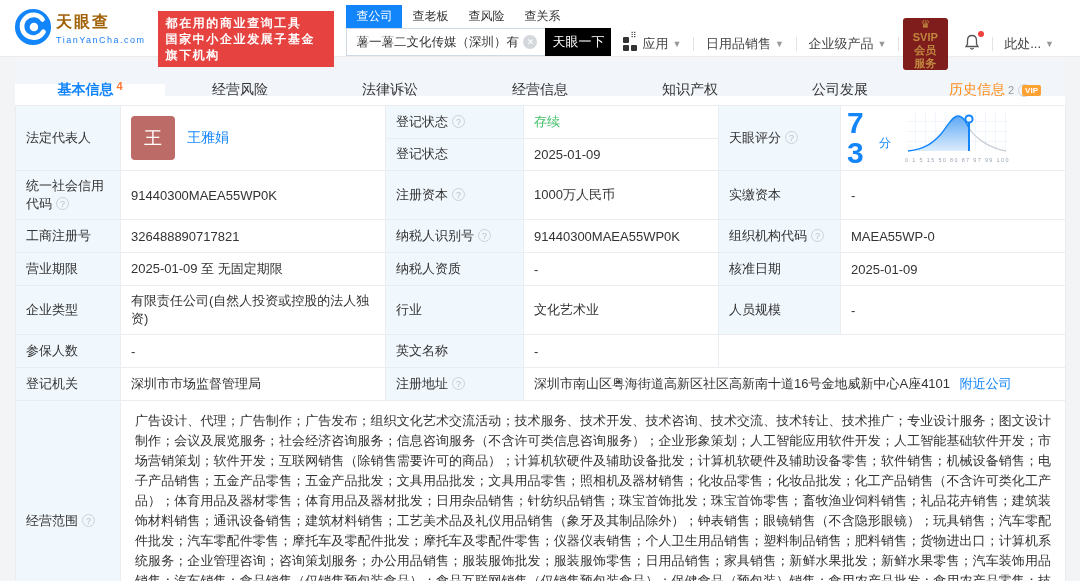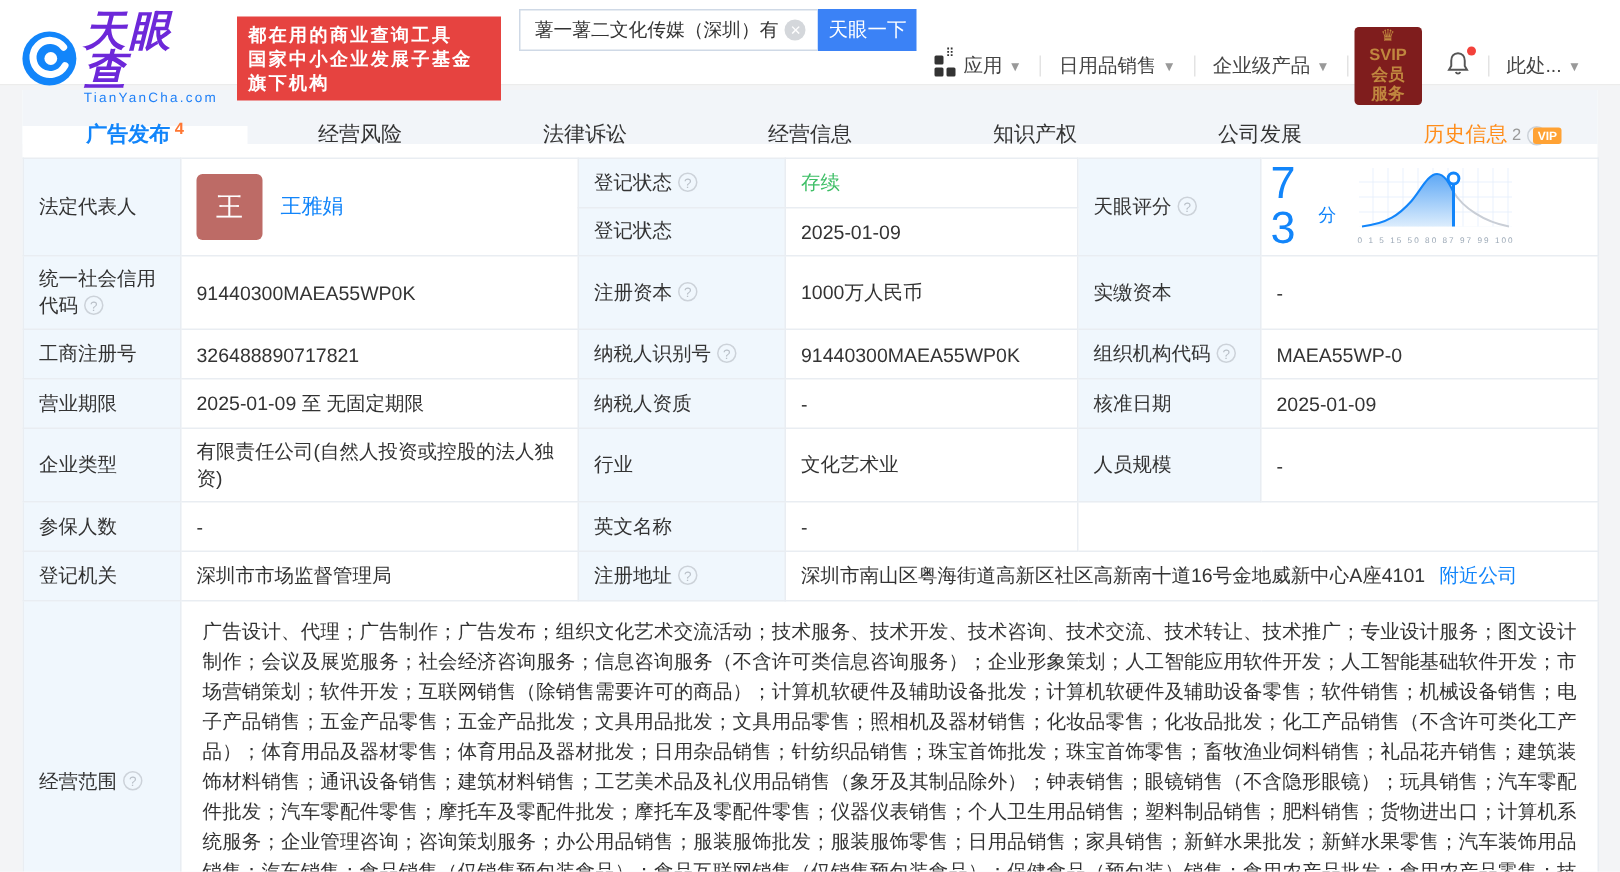--- a/index.html
+++ b/index.html
@@ -5,36 +5,36 @@
   * { margin:0; padding:0; box-sizing:border-box; }
   html,body { width:1080px; height:581px; overflow:hidden; background:#f3f4f6;
               font-family:"Liberation Sans","DejaVu Sans",sans-serif; color:#333; }
 
   
   .header { width:1080px; height:57px; background:#fff; border-bottom:1px solid #ececec;
             display:flex; align-items:flex-start; padding:6px 14px 0 14px; }
   .logo { display:flex; align-items:center; margin-top:2px; }
   .logo-swirl { width:38px; height:38px; }
   .logo-txt { margin-left:4px; }
-  .logo-brand { font-size:28px; font-weight:bold; color:#6d28d9; letter-spacing:2px; line-height:26px;font-style:italic;}
+  .logo-brand { font-size:16px; font-weight:bold; color:#a16207; letter-spacing:2px; line-height:26px;}
   .logo-domain { font-size:9px; color:#2080f7; letter-spacing:1.5px; }
   .slogan { background:#e64340; color:#fff; font-size:12px; font-weight:bold;
             padding:4px 8px; margin:5px 0 0 12px; line-height:16px; letter-spacing:1.6px; }
   .search-wrap { margin-left:12px; width:336px; }
   .search-tabs { display:flex; align-items:flex-end; font-size:12px; height:22px; }
   .search-tab { padding:3px 10px; color:#333; cursor:pointer; }
   .search-tab.active { background:#1285fa; color:#fff; }
   .search-box { display:flex; height:28px; }
   .search-input-wrap { position:relative; flex:1; }
   .search-input { width:100%; height:28px; border:1px solid #cfd9e6; border-right:none;
                   padding:0 26px 0 9px; font-size:12.5px; color:#333; outline:none;
                   font-family:"Liberation Sans","DejaVu Sans",sans-serif;}
   .clear-icon { position:absolute; right:8px; top:7px; width:14px; height:14px; border-radius:50%;
                 background:#d4d7db; color:#fff; font-size:9px; line-height:14px; text-align:center; cursor:pointer;}
-  .search-btn { width:66px; background:#3b82f6; color:#fff; border:none; font-size:13px; cursor:pointer;
+  .search-btn { width:66px; background:#000000; color:#fff; border:none; font-size:13px; cursor:pointer;
                 font-family:"Liberation Sans","DejaVu Sans",sans-serif;}
   .top-nav { margin-left:auto; display:flex; align-items:center; margin-top:12px; font-size:13px; color:#444; }
   .nav-item { display:flex; align-items:center; padding:0 12px; cursor:pointer; white-space:nowrap; }
   .nav-sep { width:1px; height:14px; background:#e3e3e3; }
   .caret { font-size:9px; color:#999; margin-left:4px; }
   .grid-icon { display:inline-grid; grid-template-columns:6px 6px; grid-gap:2px; margin-right:5px; }
   .grid-icon i { width:6px; height:6px; background:#333; border-radius:1px; }
   .grid-icon i.dots { background:none; position:relative; }
   .grid-icon i.dots:before { content:"⠿"; position:absolute; top:-6px; left:-1px; font-size:8px; color:#333;}
   .svip { background:#7f1d1d; border-radius:3px; padding:0 9px; text-align:center;
@@ -66,21 +66,21 @@
   .green { color:#3fbf67; }
   .rep { display:flex; align-items:center; }
   .avatar { width:44px; height:44px; border-radius:4px; background:#bd6b66; color:#fff; font-size:18px;
             display:flex; align-items:center; justify-content:center; margin-right:12px; }
   .rep-name { font-size:14px; }
   tr.r-sub td { height:32px; }
   tr.r-std td { height:33px; }
   tr.r-type td { height:48px; }
   .score-cell { padding:2px 6px !important; }
   .score-flex { display:flex; align-items:center; justify-content:flex-start; }
-  .score-num { font-size:30px; font-weight:normal; color:#1285fa; line-height:30px; }
+  .score-num { font-size:30px; font-weight:bold; color:#1285fa; line-height:30px; }
   .score-unit { font-size:12px; color:#1285fa; margin:10px 14px 0 2px; }
   .score-chart { position:relative; }
   .score-axis { font-size:8px; color:#9aa7b5; letter-spacing:2px; transform:scale(0.68);
                 transform-origin:left top; white-space:nowrap; margin-top:-3px; }
   .scope-cell { line-height:20px; text-align:justify; padding:10px 14px !important; vertical-align:top !important; color:#333; }
   td.scope-lbl { vertical-align:middle; }
 </style>
 </head>
 <body>
 
@@ -96,20 +96,26 @@
       <div class="logo-domain">TianYanCha.com</div>
     </div>
   </div>
 
   <div class="slogan">
     <div>都在用的商业查询工具</div>
     <div>国家中小企业发展子基金旗下机构</div>
   </div>
 
   <div class="search-wrap">
+    <div class="search-tabs">
+      <span class="search-tab active">查公司</span>
+      <span class="search-tab">查老板</span>
+      <span class="search-tab">查风险</span>
+      <span class="search-tab">查关系</span>
+    </div>
     <div class="search-box">
       <div class="search-input-wrap">
         <input class="search-input" readonly="" value="薯一薯二文化传媒（深圳）有限公司" style="">
         <span class="clear-icon">✕</span>
       </div>
       <button class="search-btn">天眼一下</button>
     </div>
   </div>
 
   <div class="top-nav">
@@ -150,21 +156,21 @@
       <span>此处...</span>
         <span class="caret">▼</span>
     </div>
   </div>
 </div>
 
 <div class="content">
 
   <div class="tabbar">
     <div class="tab active">
-      <span>广告发布</span>
+      <span>基本信息</span>
       <span class="tab-badge">4</span>
     </div>
     <div class="tab">
         <span>经营风险</span>
       </div>
     <div class="tab">
         <span>法律诉讼</span>
       </div>
     <div class="tab">
         <span>经营信息</span>

